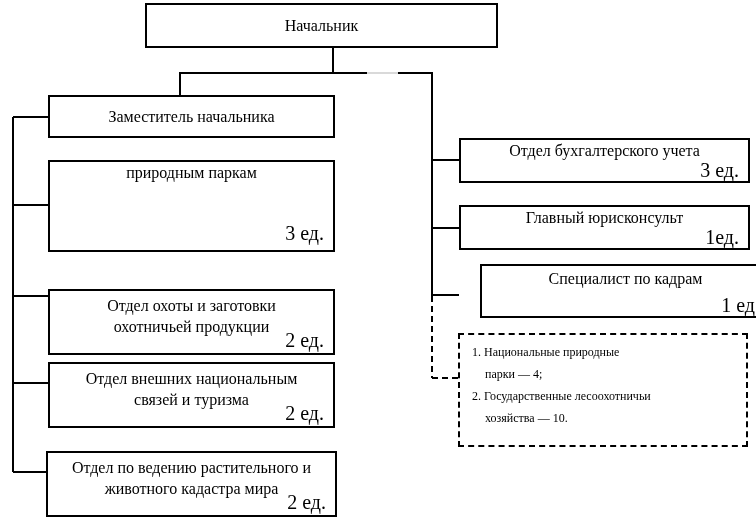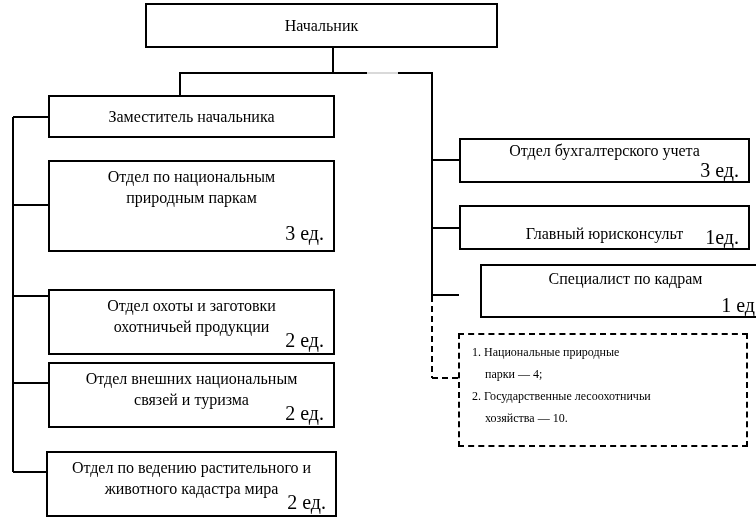--- a/index.html
+++ b/index.html
@@ -93,21 +93,20 @@
 
   <div class="box center" style="left:145px; top:3px; width:353px; height:45px;justify-content:center;">
     <div class="t" style="padding-top:0">Начальник</div>
   </div>
 
   <div class="box center" style="left:48px; top:95px; width:287px; height:43px;">
     <div class="t" style="padding-top:0">Заместитель начальника</div>
   </div>
 
   <div class="box" style="left:48px; top:160px; width:287px; height:92px;">
-    <div class="t first">Отдел по национальным</div>
     <div class="t" style="padding-top:0">природным паркам</div>
     <div class="units low">3 ед.</div>
   </div>
 
   <div class="box" style="left:48px; top:289px; width:287px; height:66px;">
     <div class="t first">Отдел охоты и заготовки</div>
     <div class="t" style="padding-top:0">охотничьей продукции</div>
     <div class="units">2 ед.</div>
   </div>
 
@@ -122,21 +121,21 @@
     <div class="t" style="padding-top:0">животного кадастра мира</div>
     <div class="units">2 ед.</div>
   </div>
 
   <div class="box" style="left:459px; top:138px; width:291px; height:45px;">
     <div class="t" style="padding-top:0">Отдел бухгалтерского учета</div>
     <div class="units tight">3 ед.</div>
   </div>
 
   <div class="box" style="left:459px; top:205px; width:291px; height:45px;">
-    <div class="t" style="padding-top:16px">Главный юрисконсульт</div>
+    <div class="t" style="padding-top:0">Главный юрисконсульт</div>
     <div class="units tight">1ед.</div>
   </div>
 
   <div class="box" style="left:459px; top:264px; width:291px; height:54px;margin-left:21px;">
     <div class="t" style="padding-top:2px">Специалист по кадрам</div>
     <div class="units tight">1 ед.</div>
   </div>
 
   <div class="notebox" style="left:458px; top:333px; width:290px; height:114px;">
     <div>1. Национальные природные</div>

